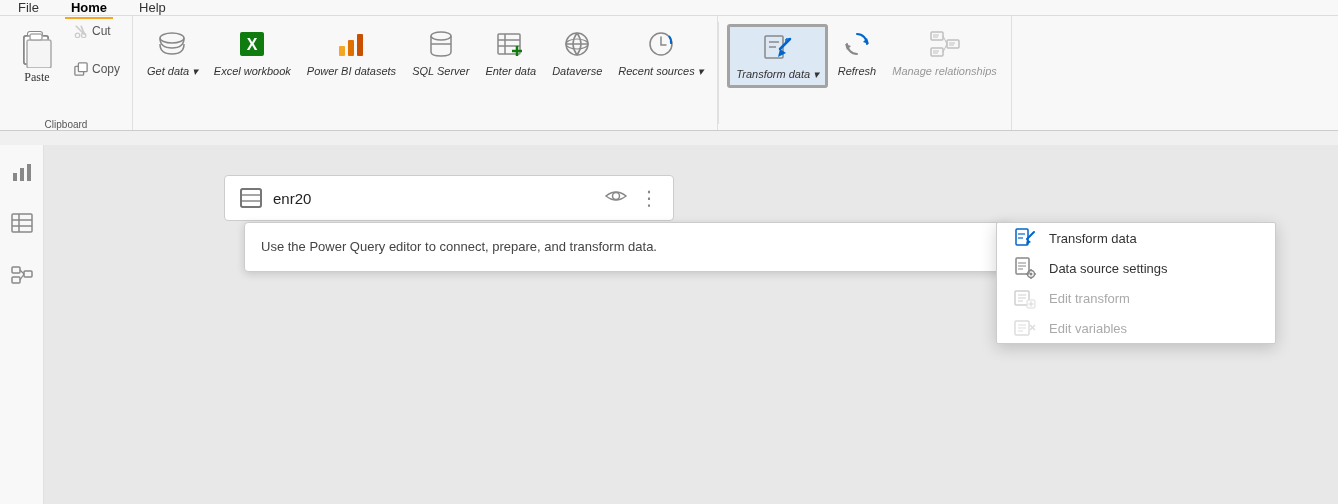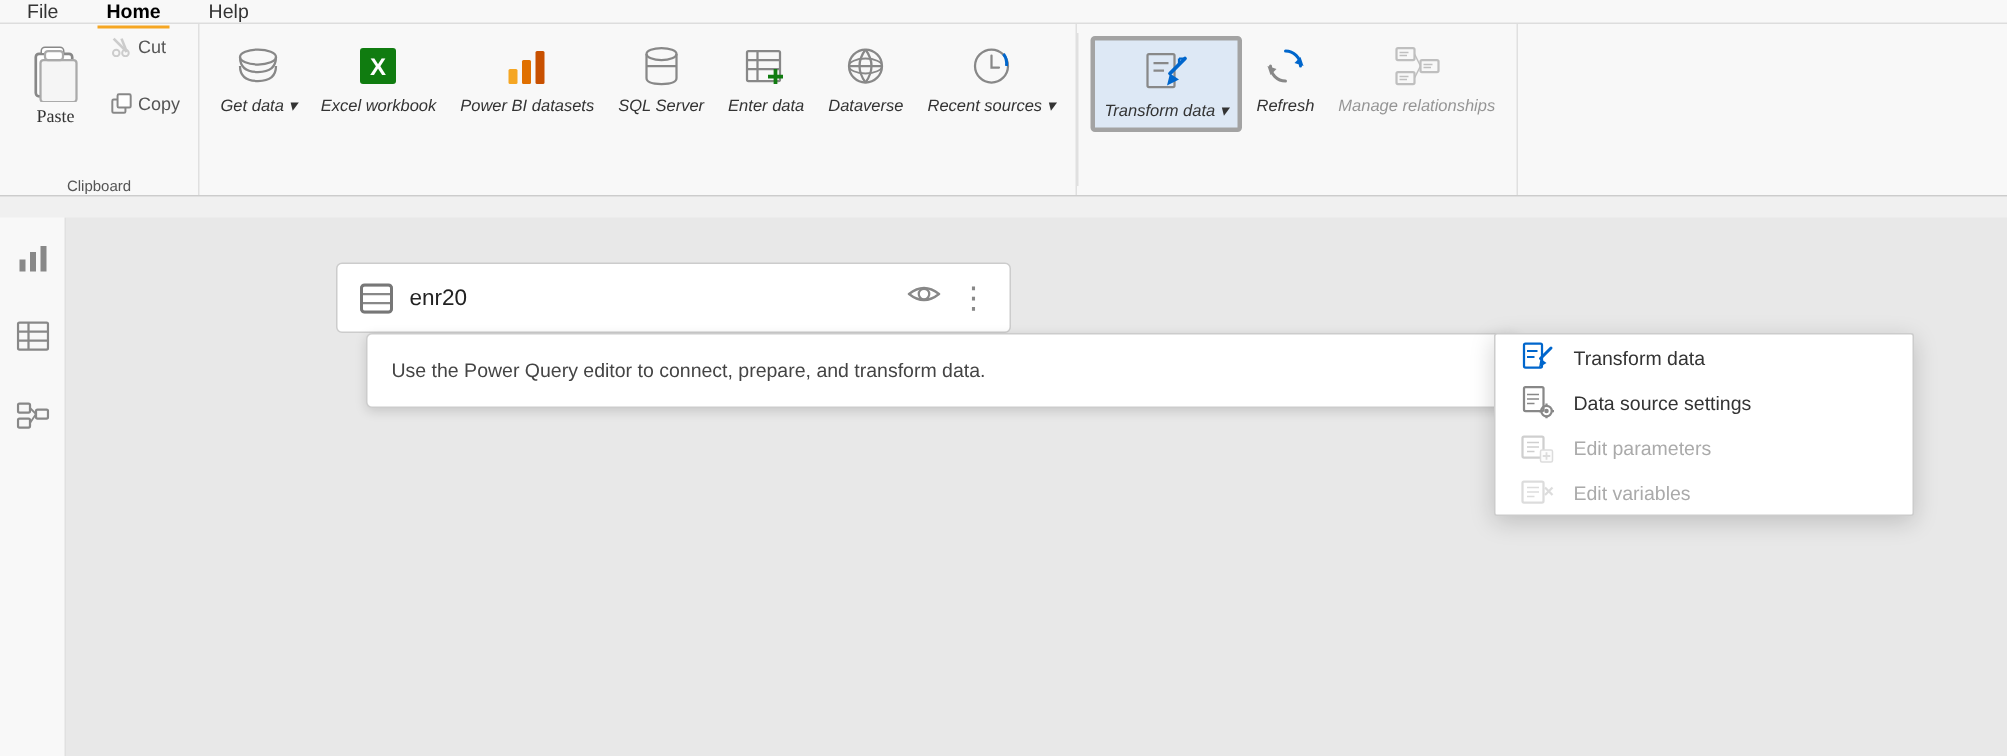--- a/index.html
+++ b/index.html
@@ -518,21 +518,21 @@
   <div class="dropdown-item disabled">
     <svg width="22" height="22" viewBox="0 0 22 22" class="dropdown-icon" style="opacity:0.4;">
       <rect x="1" y="4" width="14" height="14" rx="1" fill="none" stroke="#888" stroke-width="1.5"></rect>
       <line x1="4" y1="8" x2="12" y2="8" stroke="#888" stroke-width="1"></line>
       <line x1="4" y1="11" x2="12" y2="11" stroke="#888" stroke-width="1"></line>
       <line x1="4" y1="14" x2="9" y2="14" stroke="#888" stroke-width="1"></line>
       <rect x="13" y="13" width="8" height="8" rx="1" fill="#f8f8f8" stroke="#aaa" stroke-width="1"></rect>
       <line x1="17" y1="14.5" x2="17" y2="19.5" stroke="#aaa" stroke-width="1.2"></line>
       <line x1="14.5" y1="17" x2="19.5" y2="17" stroke="#aaa" stroke-width="1.2"></line>
     </svg>
-    <span>Edit parameters</span>
+    <span>Edit transform</span>
   </div>
 
   <div class="dropdown-item disabled">
     <svg width="22" height="22" viewBox="0 0 22 22" class="dropdown-icon" style="opacity:0.4;">
       <rect x="1" y="4" width="14" height="14" rx="1" fill="none" stroke="#aaa" stroke-width="1.5"></rect>
       <line x1="4" y1="8" x2="12" y2="8" stroke="#aaa" stroke-width="1"></line>
       <line x1="4" y1="11" x2="12" y2="11" stroke="#aaa" stroke-width="1"></line>
       <line x1="4" y1="14" x2="9" y2="14" stroke="#aaa" stroke-width="1"></line>
       <line x1="16" y1="8" x2="21" y2="13" stroke="#aaa" stroke-width="1.5"></line>
       <line x1="16" y1="13" x2="21" y2="8" stroke="#aaa" stroke-width="1.5"></line>

